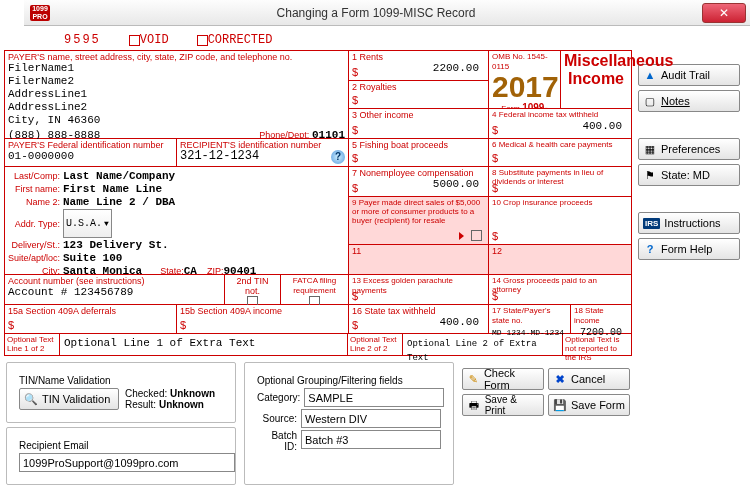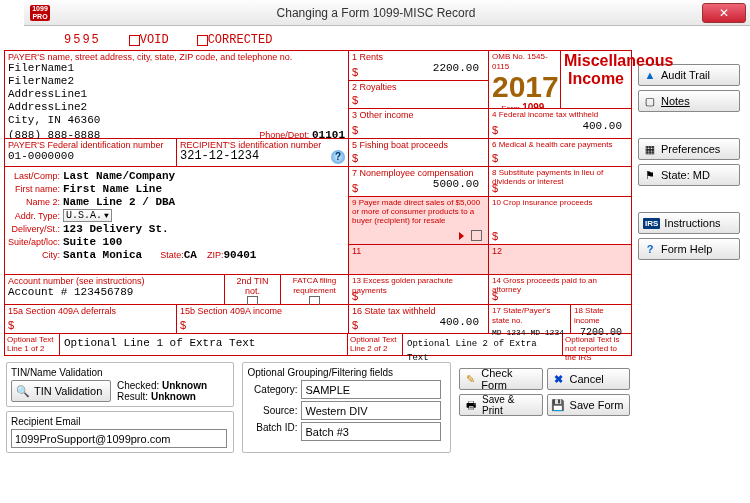--- a/index.html
+++ b/index.html
@@ -125,38 +125,38 @@
 .btn .ico { width: 14px; height: 14px; display: inline-block; text-align: center; line-height: 14px; font-size: 11px; }
 .bottom {
   margin-top: 4px;
   display: flex;
   gap: 8px;
   padding: 2px;
 }
 .panel {
   border: 1px solid #bbb;
   border-radius: 2px;
-  padding: 4px;
+  padding: 12px;
 }
 .panel-title { font-size: 10px; margin-bottom: 2px; }
 .txtinput {
   border: 1px solid #888;
   background: #fff;
   font-family: Arial, sans-serif;
   font-size: 11px;
   padding: 2px 3px;
   height: 19px;
 }
 .small-chk { width: 11px; height: 11px; border: 1px solid #666; display: inline-block; }
 .sel {
   border: 1px solid #888;
   background: linear-gradient(#fff,#eee);
   font-family: "Courier New", monospace;
   font-size: 10px;
-  padding: 0 2px;
+  padding: 8px 2px;
   display: inline-flex;
   align-items: center;
   gap: 2px;
 }
 .sel .caret { font-size: 8px; }
 .help-icon {
   width: 14px; height: 14px; border-radius: 50%;
   background: radial-gradient(#cef,#59d);
   color: #036;
   font-weight: bold;

